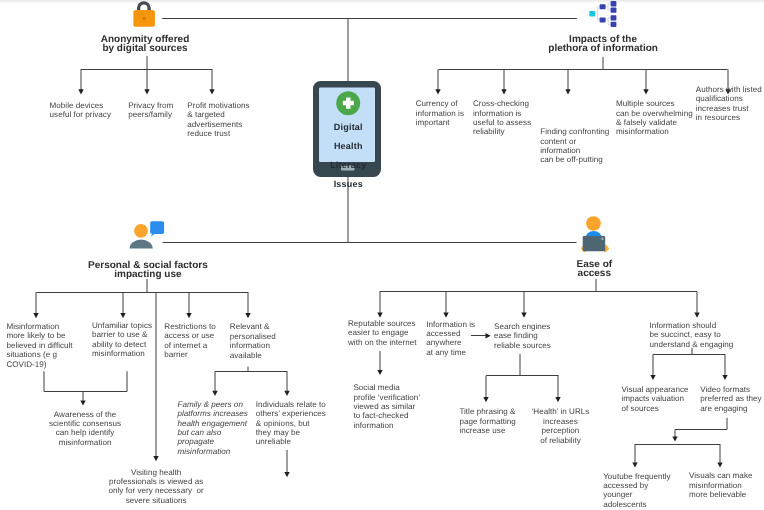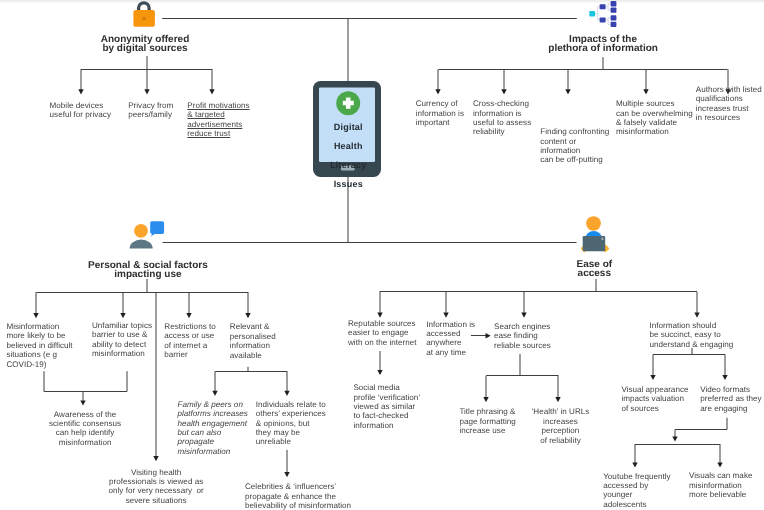--- a/index.html
+++ b/index.html
@@ -159,21 +159,21 @@
 <div class="lbl b c" style="left:603.1px;top:35.4px;transform:translateX(-50%);">Impacts of the
 plethora of information</div>
 <div class="lbl b c" style="left:147.9px;top:261.2px;transform:translateX(-50%);">Personal &amp; social factors
 impacting use</div>
 <div class="lbl b c" style="left:594.3px;top:260.4px;transform:translateX(-50%);">Ease of
 access</div>
 <div class="lbl" style="left:49.6px;top:100.5px;">Mobile devices
 useful for privacy</div>
 <div class="lbl" style="left:128.2px;top:100.5px;">Privacy from
 peers/family</div>
-<div class="lbl" style="left:187.3px;top:100.8px;text-decoration:underline;">Profit motivations
+<div class="lbl" style="left:187.3px;top:100.8px;">Profit motivations
 &amp; targeted
 advertisements
 reduce trust</div>
 <div class="lbl" style="left:415.7px;top:99.1px;">Currency of
 information is
 important</div>
 <div class="lbl" style="left:473.0px;top:99.1px;">Cross-checking
 information is
 useful to assess
 reliability</div>
@@ -231,23 +231,20 @@
 misinformation</div>
 <div class="lbl" style="left:255.8px;top:399.8px;">Individuals relate to
 others’ experiences
 &amp; opinions, but
 they may be
 unreliable</div>
 <div class="lbl c" style="left:156.1px;top:467.6px;transform:translateX(-50%);">Visiting health
 professionals is viewed as
 only for very necessary  or
 severe situations</div>
-<div class="lbl" style="left:245.0px;top:482.4px;">Celebrities &amp; ‘influencers’
-propagate &amp; enhance the
-believability of misinformation</div>
 <div class="lbl" style="left:353.4px;top:383.2px;">Social media
 profile ‘verification’
 viewed as similar
 to fact-checked
 information</div>
 <div class="lbl" style="left:459.4px;top:407.4px;">Title phrasing &amp;
 page formatting
 increase use</div>
 <div class="lbl" style="left:531.5px;top:407.4px;text-align:center;">‘Health’ in URLs
 increases

